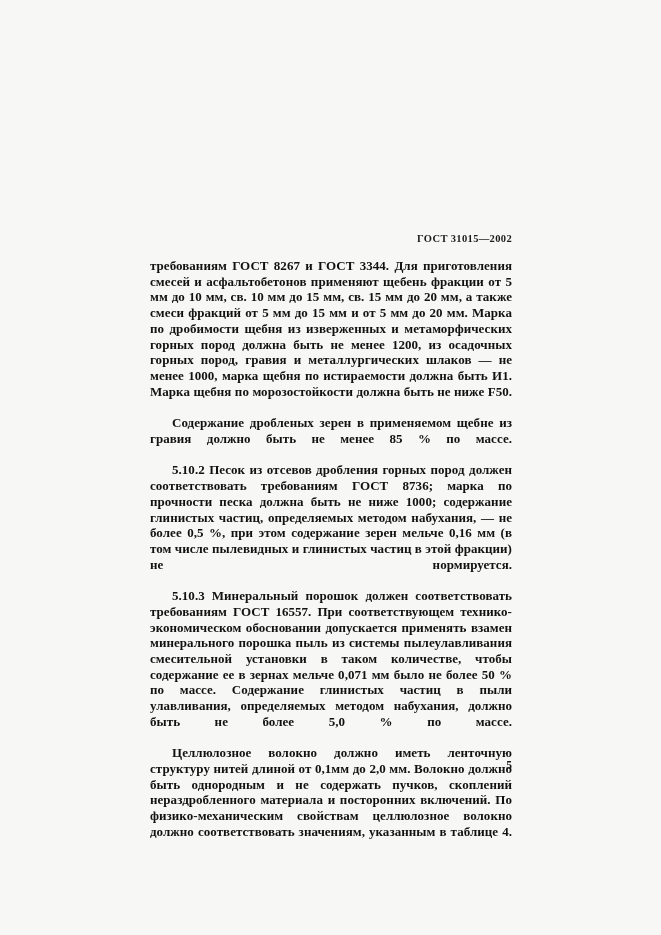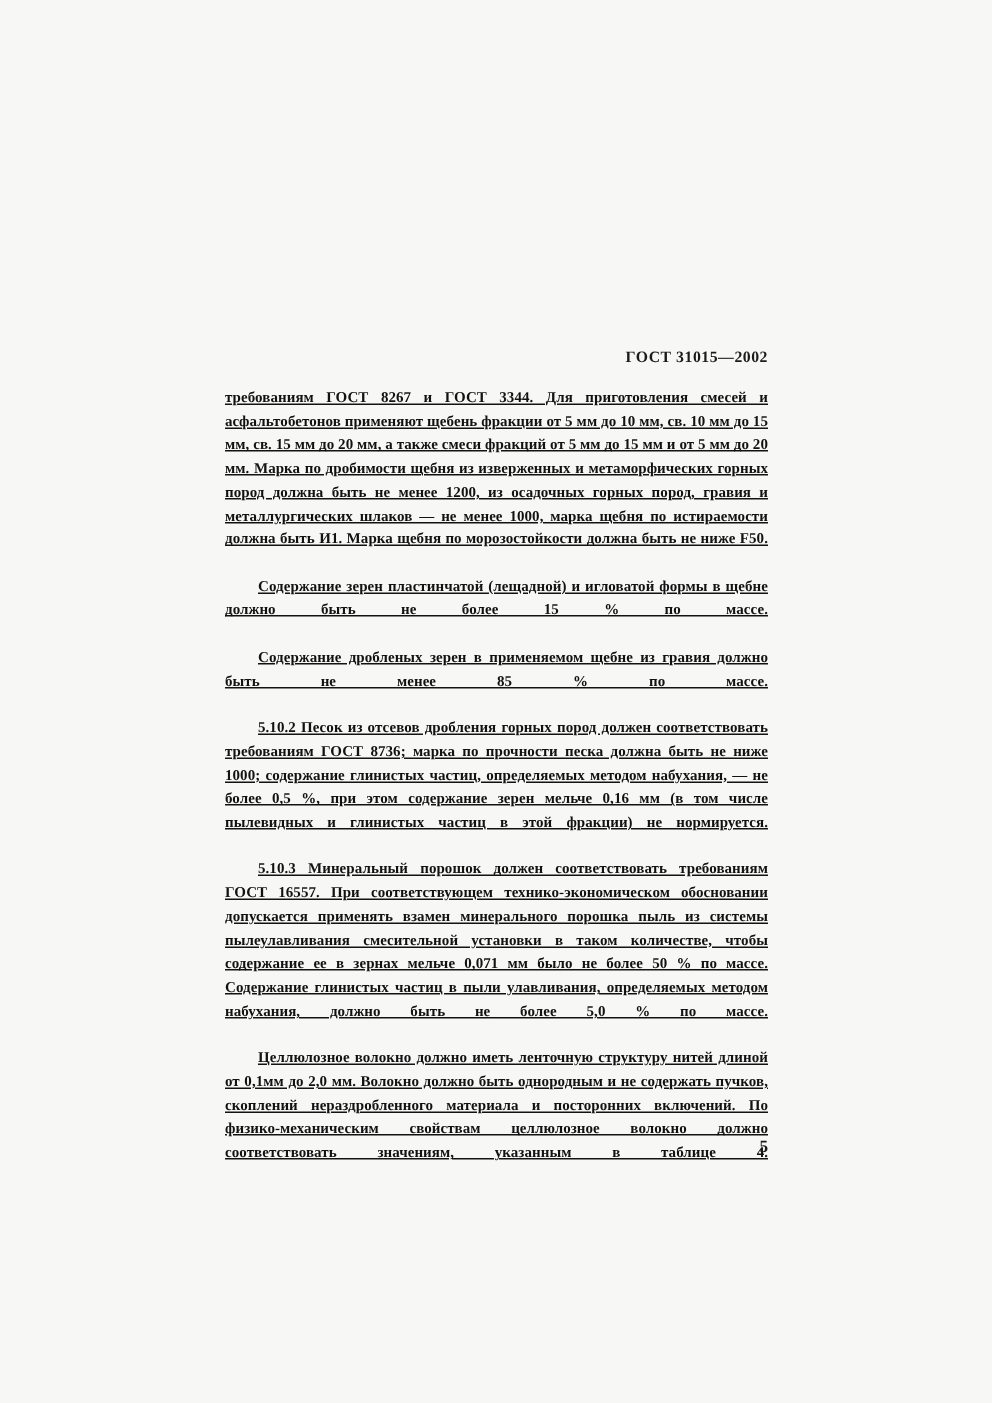--- a/index.html
+++ b/index.html
@@ -46,29 +46,28 @@
   
   .body-col {
     position: absolute;
     left: 150px;
     top: 214px;
     width: 362px;
   }
 
   .para {
     margin: 0;
-    font-size: 10px;
+    font-size: 13px;
     line-height: 15.72px;
     text-align: justify;
     text-justify: inter-word;
     text-indent: 22px;
     color: #121212;
     font-weight: 600;
     letter-spacing: 0.04px;
-    text-decoration: underline;
     -webkit-font-smoothing: none;
   }
 
   .para.no-indent {
     text-indent: 0;
   }
 
   
   .para::after {
     content: "";
@@ -93,21 +92,20 @@
 <body>
 
 <div class="page">
 
   <div class="page-header">ГОСТ 31015—2002</div>
 
   <div class="body-col">
 
     <p class="para no-indent">требованиям ГОСТ 8267 и ГОСТ 3344. Для приготовления смесей и асфальтобетонов применяют щебень фракции от 5 мм до 10 мм, св. 10 мм до 15 мм, св. 15 мм до 20 мм, а также смеси фракций от 5 мм до 15 мм и от 5 мм до 20 мм. Марка по дробимости щебня из изверженных и метаморфических горных пород должна быть не менее 1200, из осадочных горных пород, гравия и металлургических шлаков — не менее 1000, марка щебня по истираемости должна быть И1. Марка щебня по морозостойкости должна быть не ниже F50.</p>
 
-    <p class="para">Содержание зерен пластинчатой (лещадной) и игловатой формы в щебне должно быть не более 15 % по массе.</p>
 
     <p class="para">Содержание дробленых зерен в применяемом щебне из гравия должно быть не менее 85 % по массе.</p>
 
     <p class="para">5.10.2 Песок из отсевов дробления горных пород должен соответствовать требованиям ГОСТ 8736; марка по прочности песка должна быть не ниже 1000; содержание глинистых частиц, определяемых методом набухания, — не более 0,5 %, при этом содержание зерен мельче 0,16 мм (в том числе пылевидных и глинистых частиц в этой фракции) не нормируется.</p>
 
     <p class="para">5.10.3 Минеральный порошок должен соответствовать требованиям ГОСТ 16557. При соответствующем технико-экономическом обосновании допускается применять взамен минерального порошка пыль из системы пылеулавливания смесительной установки в таком количестве, чтобы содержание ее в зернах мельче 0,071 мм было не более 50 % по массе. Содержание глинистых частиц в пыли улавливания, определяемых методом набухания, должно быть не более 5,0 % по массе.</p>
 
 
     <p class="para">Целлюлозное волокно должно иметь ленточную структуру нитей длиной от 0,1мм до 2,0 мм. Волокно должно быть однородным и не содержать пучков, скоплений нераздробленного материала и посторонних включений. По физико-механическим свойствам целлюлозное волокно должно соответствовать значениям, указанным в таблице 4.</p>
 

